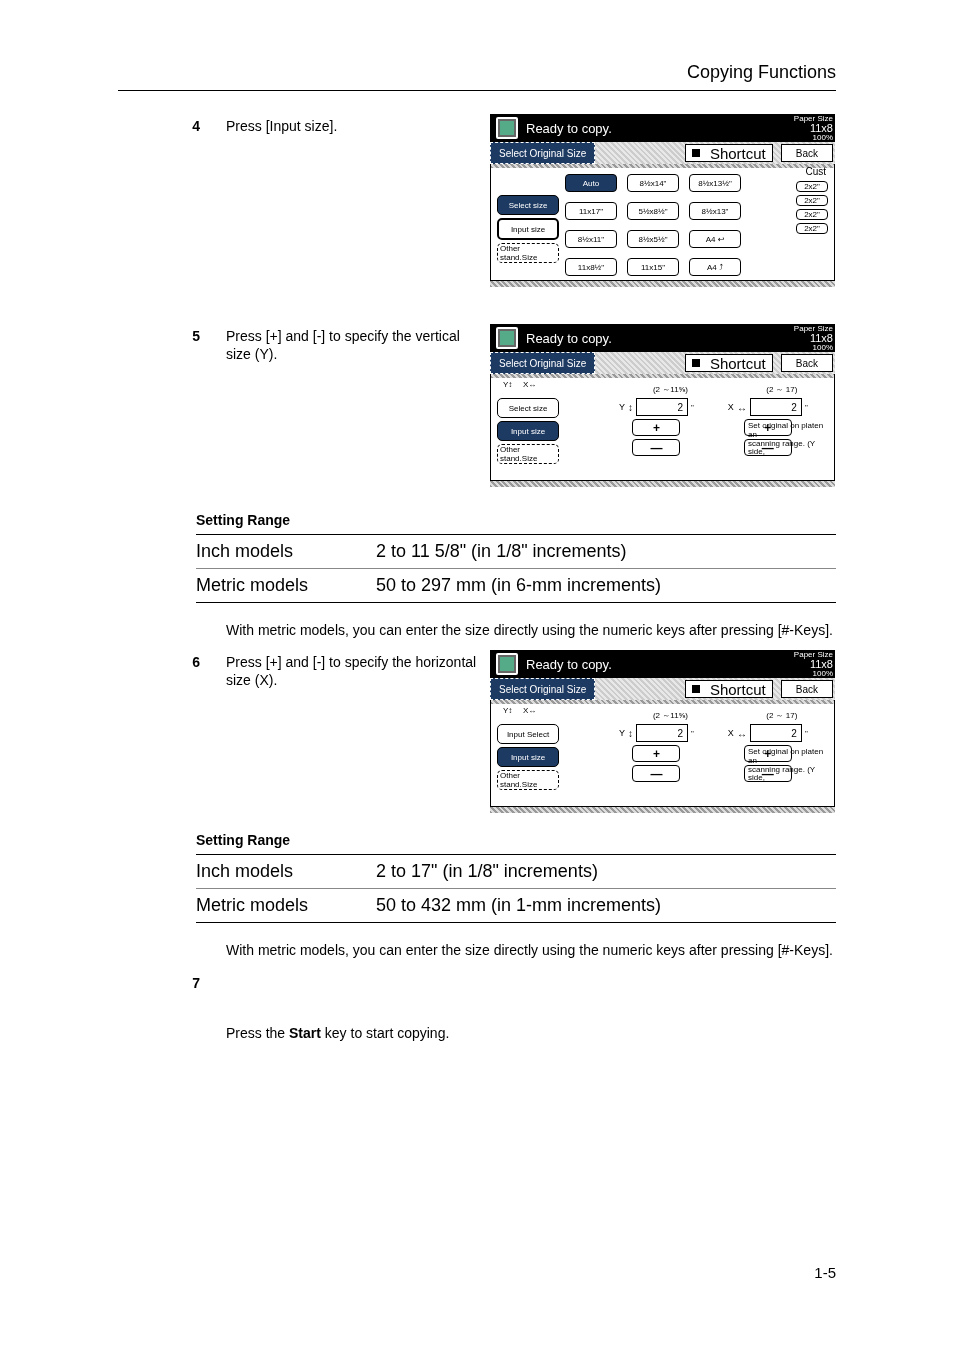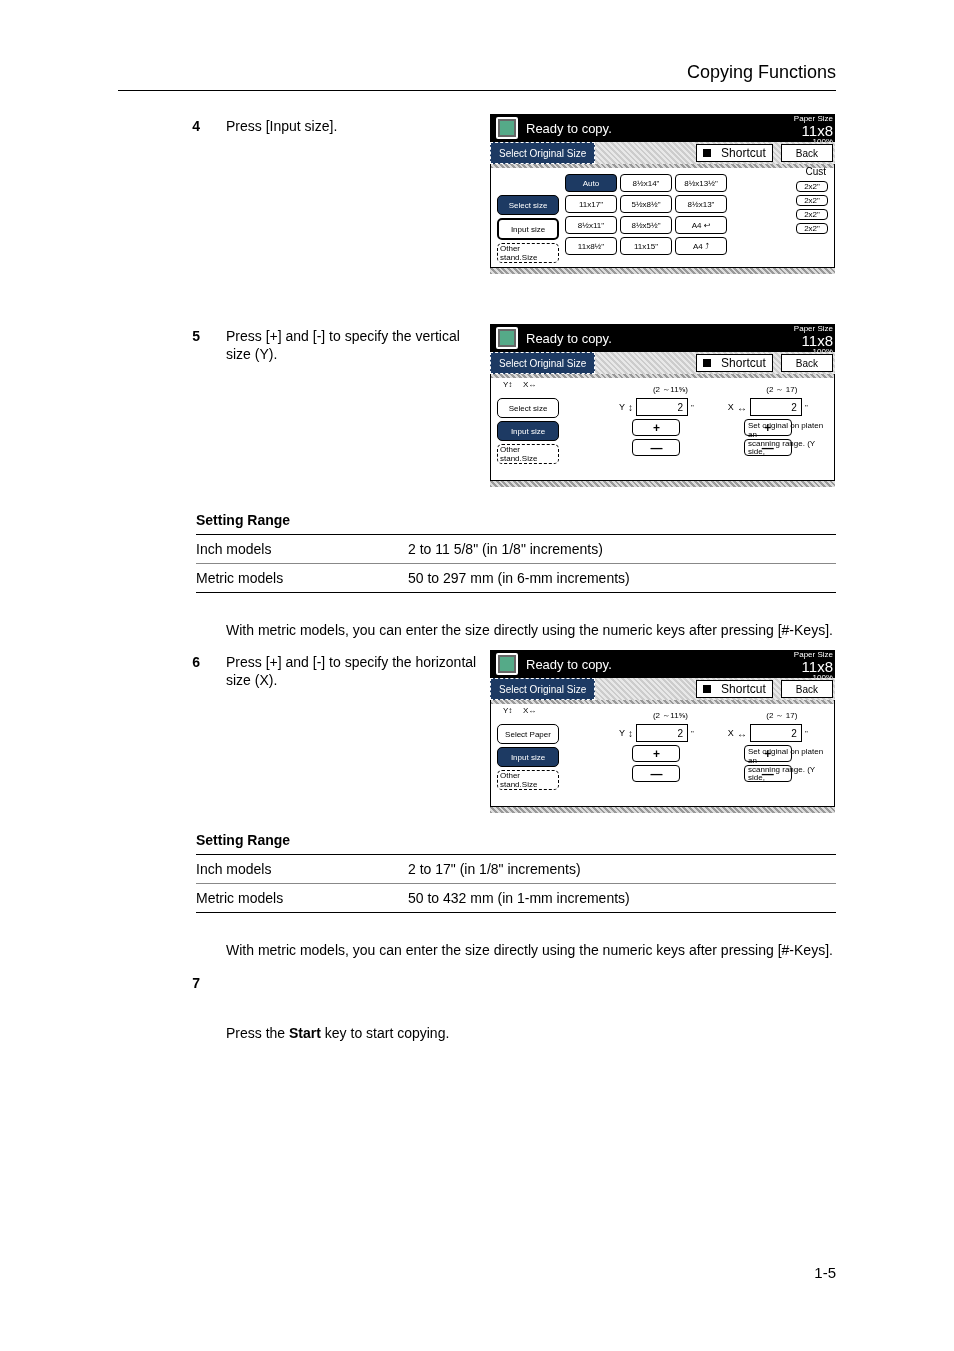--- a/index.html
+++ b/index.html
@@ -15,57 +15,57 @@
   .page-num{position:absolute;right:118px;bottom:70px;font-size:15px;}
   
   .step-num{position:absolute;left:186px;font-weight:bold;font-size:14px;text-align:right;width:14px;}
   .step-text{position:absolute;left:226px;font-size:14px;line-height:1.25;}
   
   .screen{position:absolute;left:490px;width:345px;background:#fff;}
   .sc-head{display:flex;align-items:center;height:28px;background:#000;color:#fff;padding:0 6px;font-size:13px;position:relative;}
   .sc-head .doc-icon{width:18px;height:18px;border:2px solid #fff;background:#666;border-radius:2px;margin-right:8px;position:relative;}
   .sc-head .doc-icon::before{content:"";position:absolute;inset:2px;background:#5a8;}
   .sc-head .ps-block{position:absolute;right:2px;top:1px;font-size:8px;line-height:1;color:#fff;text-align:right;}
-  .sc-head .ps-block .big{font-size:15px;}
+  .sc-head .ps-block .big{font-size:11px;}
   .sc-sub{display:flex;align-items:center;height:22px;font-size:10px;background:repeating-linear-gradient(45deg,#ccc 0 2px,#e8e8e8 2px 4px);color:#fff;position:relative;}
   .sc-sub .dark{background:#1d3a63;color:#fff;padding:0 8px;height:100%;display:flex;align-items:center;border:1px dashed #fff;box-sizing:border-box;}
   .sc-sub .mid-space{flex:1;}
-  .sc-sub .shortcut{background:#fff;color:#000;border:1px solid #000;padding:0 6px;height:16px;font-size:12px;display:flex;align-items:center;gap:10px;}
+  .sc-sub .shortcut{background:#fff;color:#000;border:1px solid #000;padding:0 6px;height:16px;font-size:15px;display:flex;align-items:center;gap:10px;}
   .sc-sub .shortcut .arrow{display:inline-block;width:8px;height:8px;background:#000;}
   .sc-sub .back{background:#fff;color:#000;border:1px solid #000;padding:0 14px;height:16px;font-size:10px;display:flex;align-items:center;margin-left:8px;margin-right:2px;}
   .sc-body{background:#fff;border-left:1px solid #000;border-right:1px solid #000;border-bottom:1px solid #000;padding:6px 6px 4px 6px;font-size:9px;position:relative;}
   
   .size-body{display:flex;gap:6px;}
   .left-tabs{display:flex;flex-direction:column;gap:3px;width:62px;}
   .tab{border:1px solid #000;border-radius:5px;height:18px;display:flex;align-items:center;justify-content:center;font-size:8px;padding:0 2px;background:#fff;}
   .tab.selected{background:#1d3a63;color:#fff;}
   .tab.thick{border-width:2px;}
   .tab.dashed{border-style:dashed;}
-  .grid{display:grid;grid-template-columns:repeat(4,52px);grid-auto-rows:18px;gap:3px;}
+  .grid{display:grid;grid-template-columns:repeat(4,52px);grid-auto-rows:18px;gap:10px;}
   .cell{border:1px solid #000;border-radius:4px;display:flex;align-items:center;justify-content:center;font-size:8px;background:#fff;}
   .cell.selected{background:#1d3a63;color:#fff;}
   .right-col{position:absolute;right:6px;top:6px;display:flex;flex-direction:column;gap:3px;}
   
   .in-body{display:flex;gap:8px;}
   .diagram{width:44px;height:40px;position:relative;margin-top:4px;}
   .diagram .arrY{position:absolute;left:0;top:0;font-size:8px;}
   .diagram .arrX{position:absolute;left:20px;top:0;font-size:8px;}
   .val-col{display:flex;flex-direction:column;align-items:center;gap:3px;}
   .val-range{font-size:8px;margin-left:28px;}
   .val-row{display:flex;align-items:center;gap:3px;}
   .val-row .axis{font-size:9px;}
   .val-box{border:1px solid #000;width:46px;height:16px;display:flex;align-items:center;justify-content:flex-end;padding-right:4px;font-size:10px;background:#fff;}
   .unit{font-size:8px;}
   .btn-pm{border:1px solid #000;border-radius:4px;width:46px;height:15px;display:flex;align-items:center;justify-content:center;font-size:12px;font-weight:bold;background:#fff;}
   .note-r{position:absolute;right:4px;top:44px;font-size:8px;line-height:1.1;width:82px;}
   
   .tbl{position:absolute;left:196px;right:118px;}
   .tbl .title{font-weight:bold;font-size:14px;margin-bottom:6px;}
   .tbl .rule{border-top:1px solid #000;}
-  .tbl .row{display:flex;padding:6px 0;font-size:14px;gap:32px;}
+  .tbl .row{display:flex;padding:6px 0;font-size:18px;}
   .tbl .row .c1{width:180px;}
   .body-note{position:absolute;left:226px;right:118px;font-size:14px;}
   
   .pattern-strip{height:4px;background:repeating-linear-gradient(45deg,#999 0 2px,#ddd 2px 4px);border-left:1px solid #000;border-right:1px solid #000;}
   .foot-strip{height:6px;background:repeating-linear-gradient(45deg,#999 0 2px,#ddd 2px 4px);}
 </style>
 </head>
 <body>
 
 <div class="page">
@@ -237,21 +237,21 @@
       <span class="shortcut">
           <span class="arrow"></span>
           <span>Shortcut</span>
         </span>
       <span class="back">Back</span>
     </div>
     <div class="pattern-strip"></div>
     <div class="sc-body" style="height:92px">
       <div class="in-body">
         <div class="left-tabs" style="margin-top:14px">
-          <div class="tab">Select Paper</div>
+          <div class="tab">Input Select</div>
           <div class="tab selected">Input size</div>
           <div class="tab dashed">Other stand.Size</div>
         </div>
         <div class="diagram" style="position:absolute;left:12px;top:-2px">
           <span class="arrY">Y↕</span>
             <span class="arrX">X↔</span>
         </div>
         <div style="width:44px"></div>
         <div class="val-col">
           <span class="val-range">(2    ～11⅝)</span>

